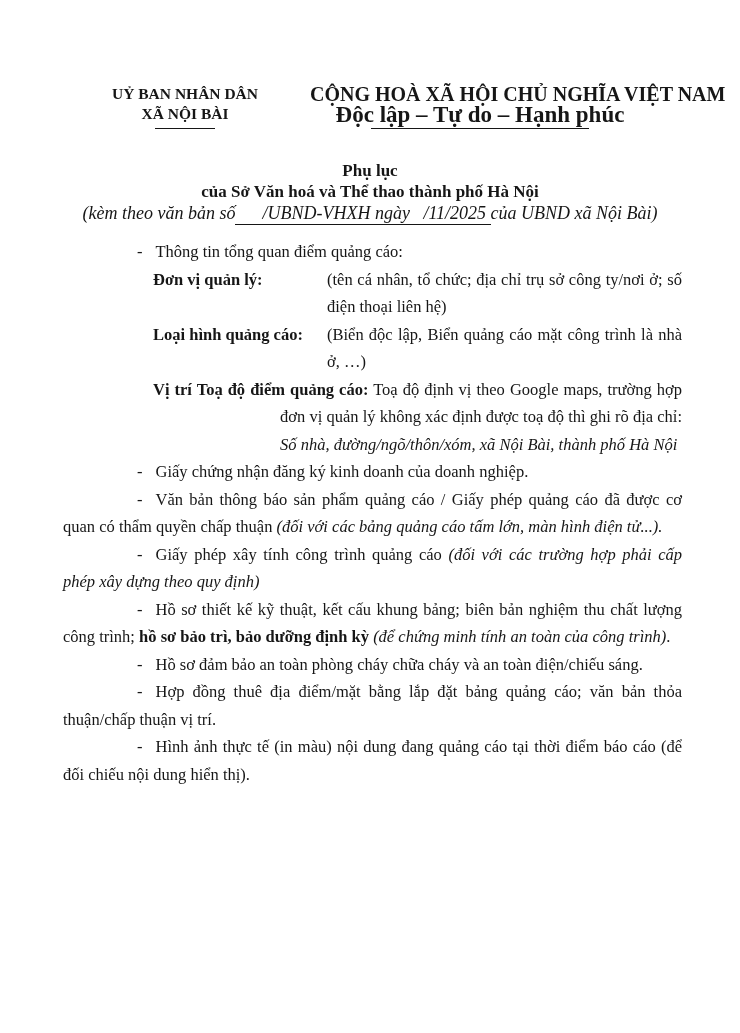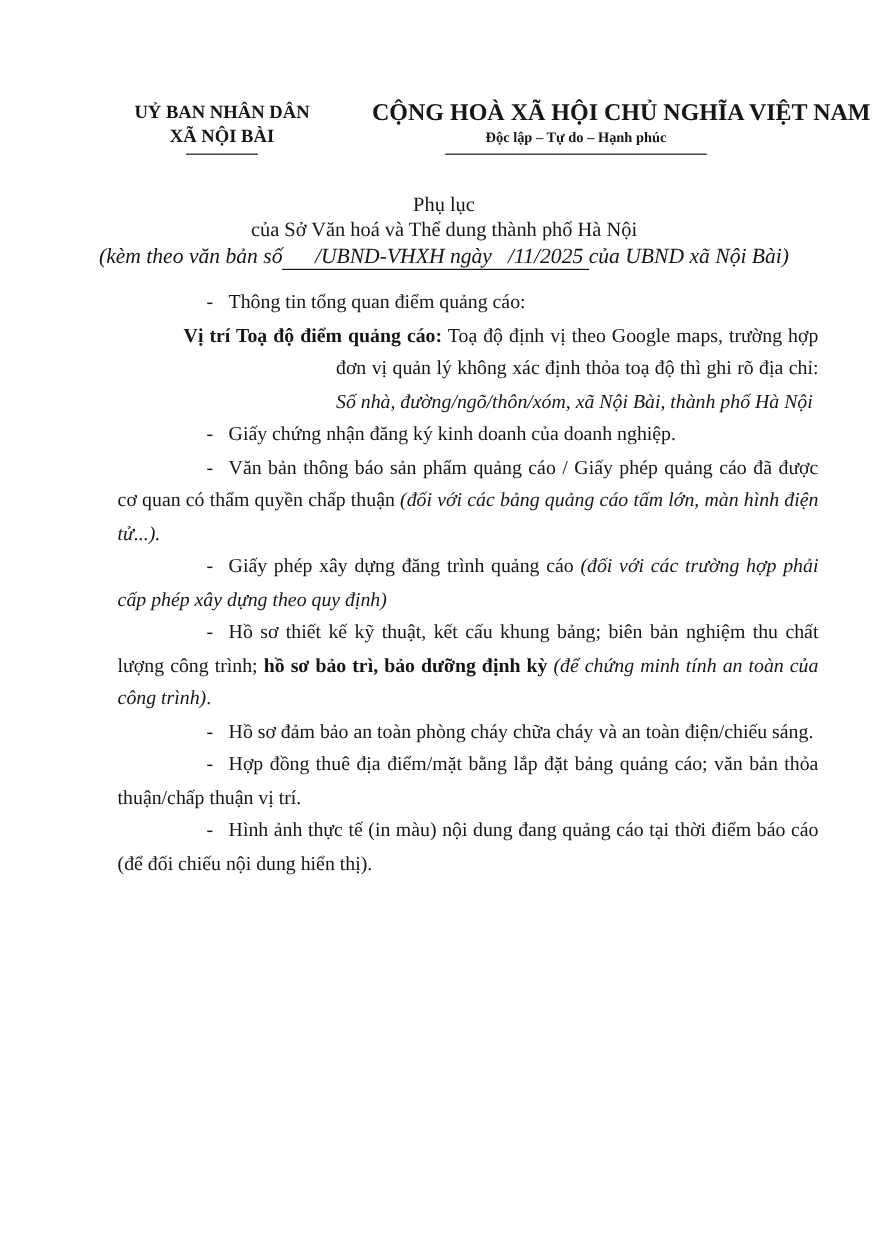--- a/index.html
+++ b/index.html
@@ -24,52 +24,52 @@
   }
   .h-left  { width: 250px; text-align: center; }
   .h-right { width: 340px; text-align: center; }
   .h-left .h-line1, .h-left .h-line2 {
     font-size: 15.5px; font-weight: bold; line-height: 20px; white-space: nowrap;
   }
   .h-right .h-line1 {
     font-size: 20px; font-weight: bold; line-height: 20px; white-space: nowrap;
   }
   .h-right .h-line2 {
-    font-size: 12px; font-weight: bold; line-height: 21px; white-space: nowrap;
+    font-size: 23px; font-weight: bold; line-height: 21px; white-space: nowrap;
   }
   .h-rule {
     border-top: 1.6px solid #161616;
     margin: 4px auto 0 auto;
   }
   .h-rule-left  { width: 60px; }
   .h-rule-right { width: 218px; margin-top: 3px; }
   
   .title-block {
     margin-top: 31px;
     text-align: center;
   }
   .t-bold {
-    font-size: 17px; font-weight: normal; line-height: 21px;
+    font-size: 17px; font-weight: bold; line-height: 21px;
   }
   .t-note {
     font-size: 18px; font-style: italic; line-height: 23px;
   }
   .t-note .seg-u {
     border-bottom: 1.2px solid #161616;
     padding-bottom: 1px;
   }
   
   .doc-body {
     margin: 13px 58px 0 63px;
     font-size: 16.5px;
     line-height: 27.5px;
     text-align: justify;
   }
   .para { margin: 0; }
-  .dash { text-indent: 74px; margin-left: 35px; }
+  .dash { text-indent: 74px; }
   .bullet { margin-right: 13px; }
   .field-row {
     display: flex;
     margin-left: 90px;
     text-align: left;
   }
   .f-label {
     flex: 0 0 174px;
     font-weight: bold;
   }
@@ -99,38 +99,46 @@
     </div>
     <div class="h-right">
       <div class="h-line1">CỘNG HOÀ XÃ HỘI CHỦ NGHĨA VIỆT NAM</div>
       <div class="h-line2">Độc lập – Tự do – Hạnh phúc</div>
       <div class="h-rule h-rule-right"></div>
     </div>
   </div>
 
   <div class="title-block">
     <div class="t-bold">Phụ lục</div>
-    <div class="t-bold">của Sở Văn hoá và Thể dung thành phố Hà Nội</div>
+    <div class="t-bold">của Sở Văn hoá và Thể thao thành phố Hà Nội</div>
     <div class="t-note"><span class="seg-i">(kèm theo văn bản số</span><span class="seg-i seg-u">&nbsp;&nbsp;&nbsp;&nbsp;&nbsp;&nbsp;/UBND-VHXH ngày&nbsp;&nbsp;&nbsp;/11/2025&nbsp;</span><span class="seg-i">của UBND xã Nội Bài)</span></div>
   </div>
 
   <div class="doc-body">
 
     <p class="para dash"><span class="bullet">-</span><span><span>Thông tin tổng quan điểm quảng cáo:</span></span></p>
 
+    <div class="field-row">
+      <div class="f-label">Đơn vị quản lý:</div>
+      <div class="f-value"><span>(tên cá nhân, tổ chức; địa chỉ trụ sở công ty/nơi ở; số điện thoại liên hệ)</span></div>
+    </div>
+
+    <div class="field-row">
+      <div class="f-label">Loại hình quảng cáo:</div>
+      <div class="f-value"><span>(Biển độc lập, Biển quảng cáo mặt công trình là nhà ở, …)</span></div>
+    </div>
 
 
-
-    <p class="para field-hanging"><span class="fh-label">Vị trí Toạ độ điểm quảng cáo:</span><span><span> Toạ độ định vị theo Google maps, trường hợp đơn vị quản lý không xác định thỏa toạ độ thì ghi rõ địa chỉ: </span><span class="seg-i">Số nhà, đường/ngõ/thôn/xóm, xã Nội Bài, thành phố Hà Nội</span></span></p>
+    <p class="para field-hanging"><span class="fh-label">Vị trí Toạ độ điểm quảng cáo:</span><span><span> Toạ độ định vị theo Google maps, trường hợp đơn vị quản lý không xác định được toạ độ thì ghi rõ địa chỉ: </span><span class="seg-i">Số nhà, đường/ngõ/thôn/xóm, xã Nội Bài, thành phố Hà Nội</span></span></p>
 
     <p class="para dash"><span class="bullet">-</span><span><span>Giấy chứng nhận đăng ký kinh doanh của doanh nghiệp.</span></span></p>
 
     <p class="para dash"><span class="bullet">-</span><span><span>Văn bản thông báo sản phẩm quảng cáo / Giấy phép quảng cáo đã được cơ quan có thẩm quyền chấp thuận </span><span class="seg-i">(đối với các bảng quảng cáo tấm lớn, màn hình điện tử...).</span></span></p>
 
-    <p class="para dash"><span class="bullet">-</span><span><span>Giấy phép xây dựng đăng trình quảng cáo </span><span class="seg-i">(đối với các trường hợp phải cấp phép xây dựng theo quy định)</span></span></p>
+    <p class="para dash"><span class="bullet">-</span><span><span>Giấy phép xây tính công trình quảng cáo </span><span class="seg-i">(đối với các trường hợp phải cấp phép xây dựng theo quy định)</span></span></p>
 
     <p class="para dash"><span class="bullet">-</span><span><span>Hồ sơ thiết kế kỹ thuật, kết cấu khung bảng; biên bản nghiệm thu chất lượng công trình; </span><span class="seg-b">hồ sơ bảo trì, bảo dưỡng định kỳ </span><span class="seg-i">(để chứng minh tính an toàn của công trình)</span><span>.</span></span></p>
 
     <p class="para dash"><span class="bullet">-</span><span><span>Hồ sơ đảm bảo an toàn phòng cháy chữa cháy và an toàn điện/chiếu sáng.</span></span></p>
 
     <p class="para dash"><span class="bullet">-</span><span><span>Hợp đồng thuê địa điểm/mặt bằng lắp đặt bảng quảng cáo; văn bản thỏa thuận/chấp thuận vị trí.</span></span></p>
 
     <p class="para dash"><span class="bullet">-</span><span><span>Hình ảnh thực tế (in màu) nội dung đang quảng cáo tại thời điểm báo cáo (để đối chiếu nội dung hiển thị).</span></span></p>
 
   </div>

